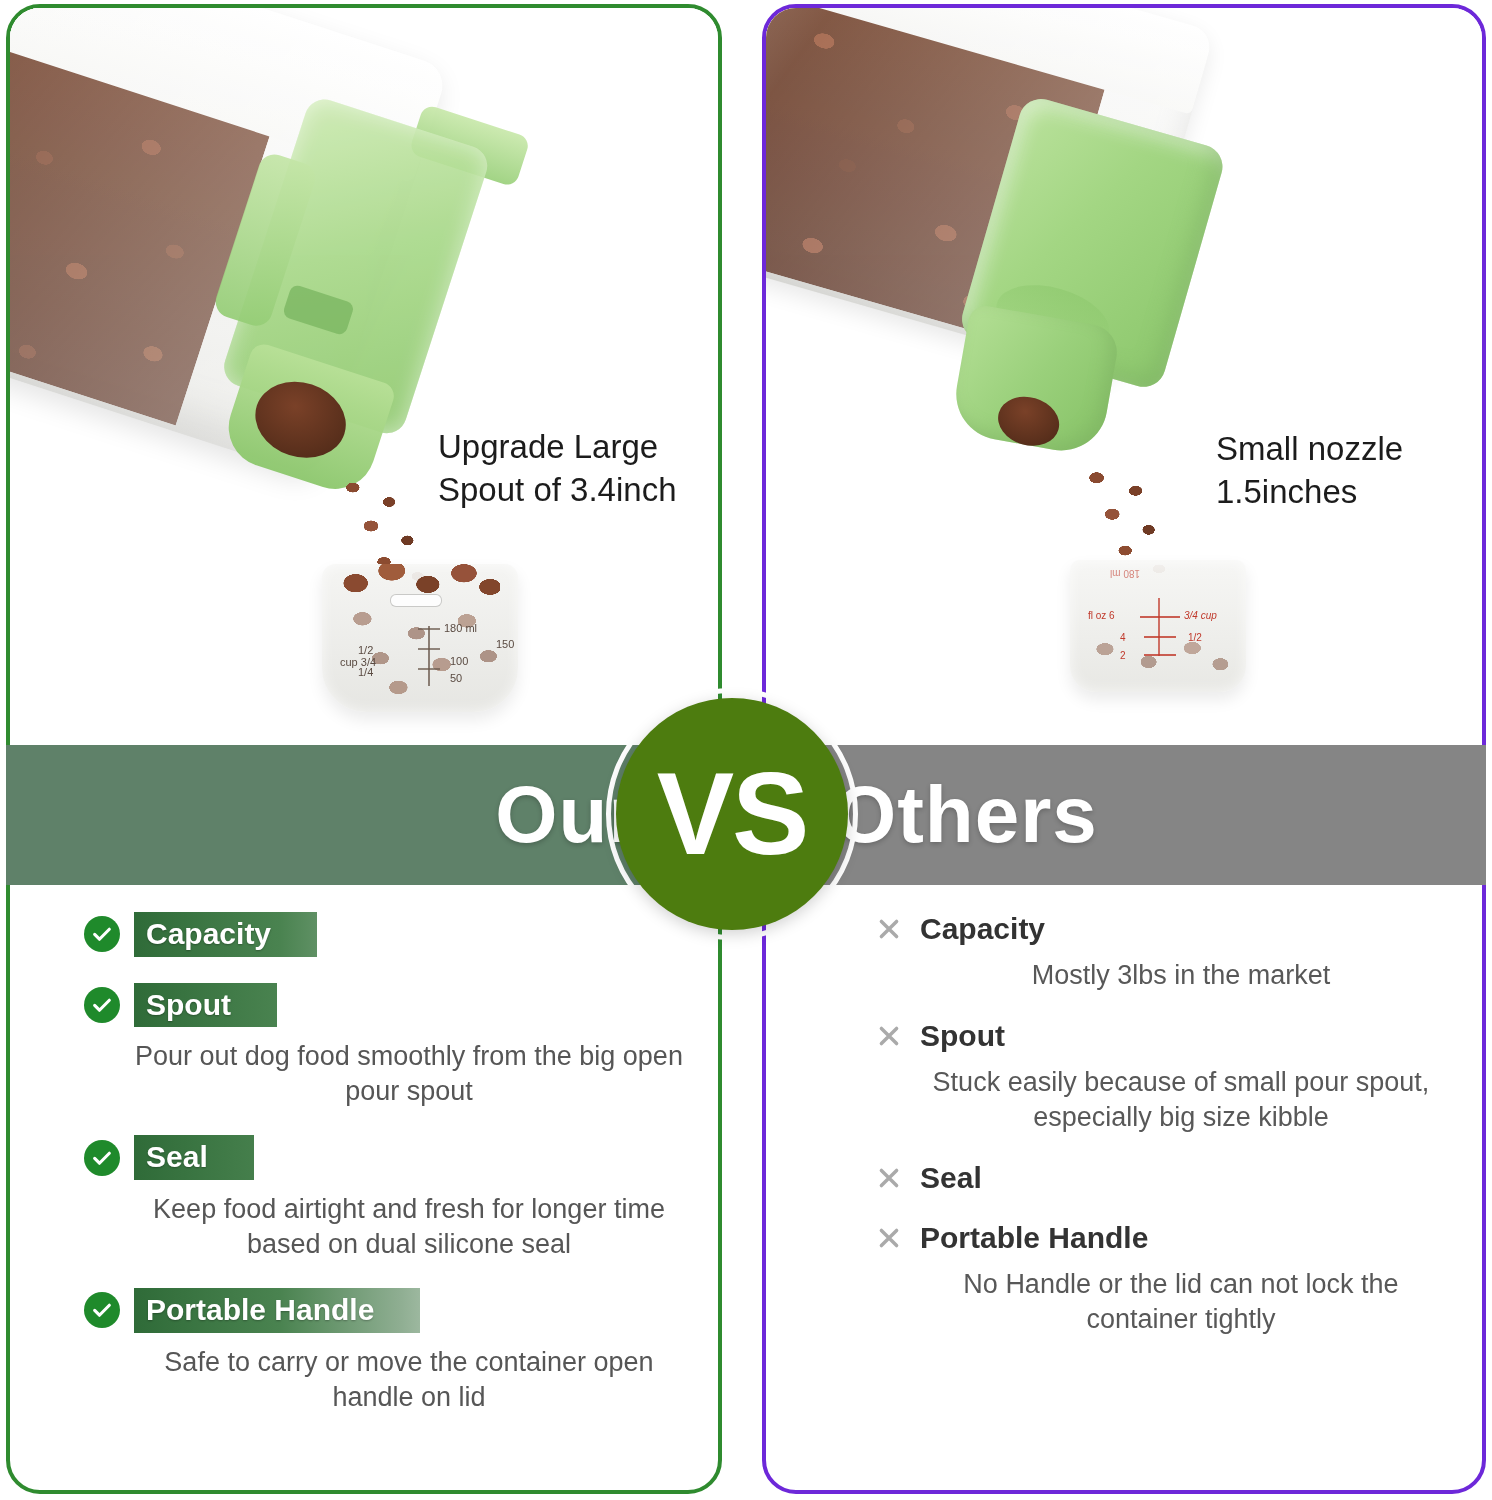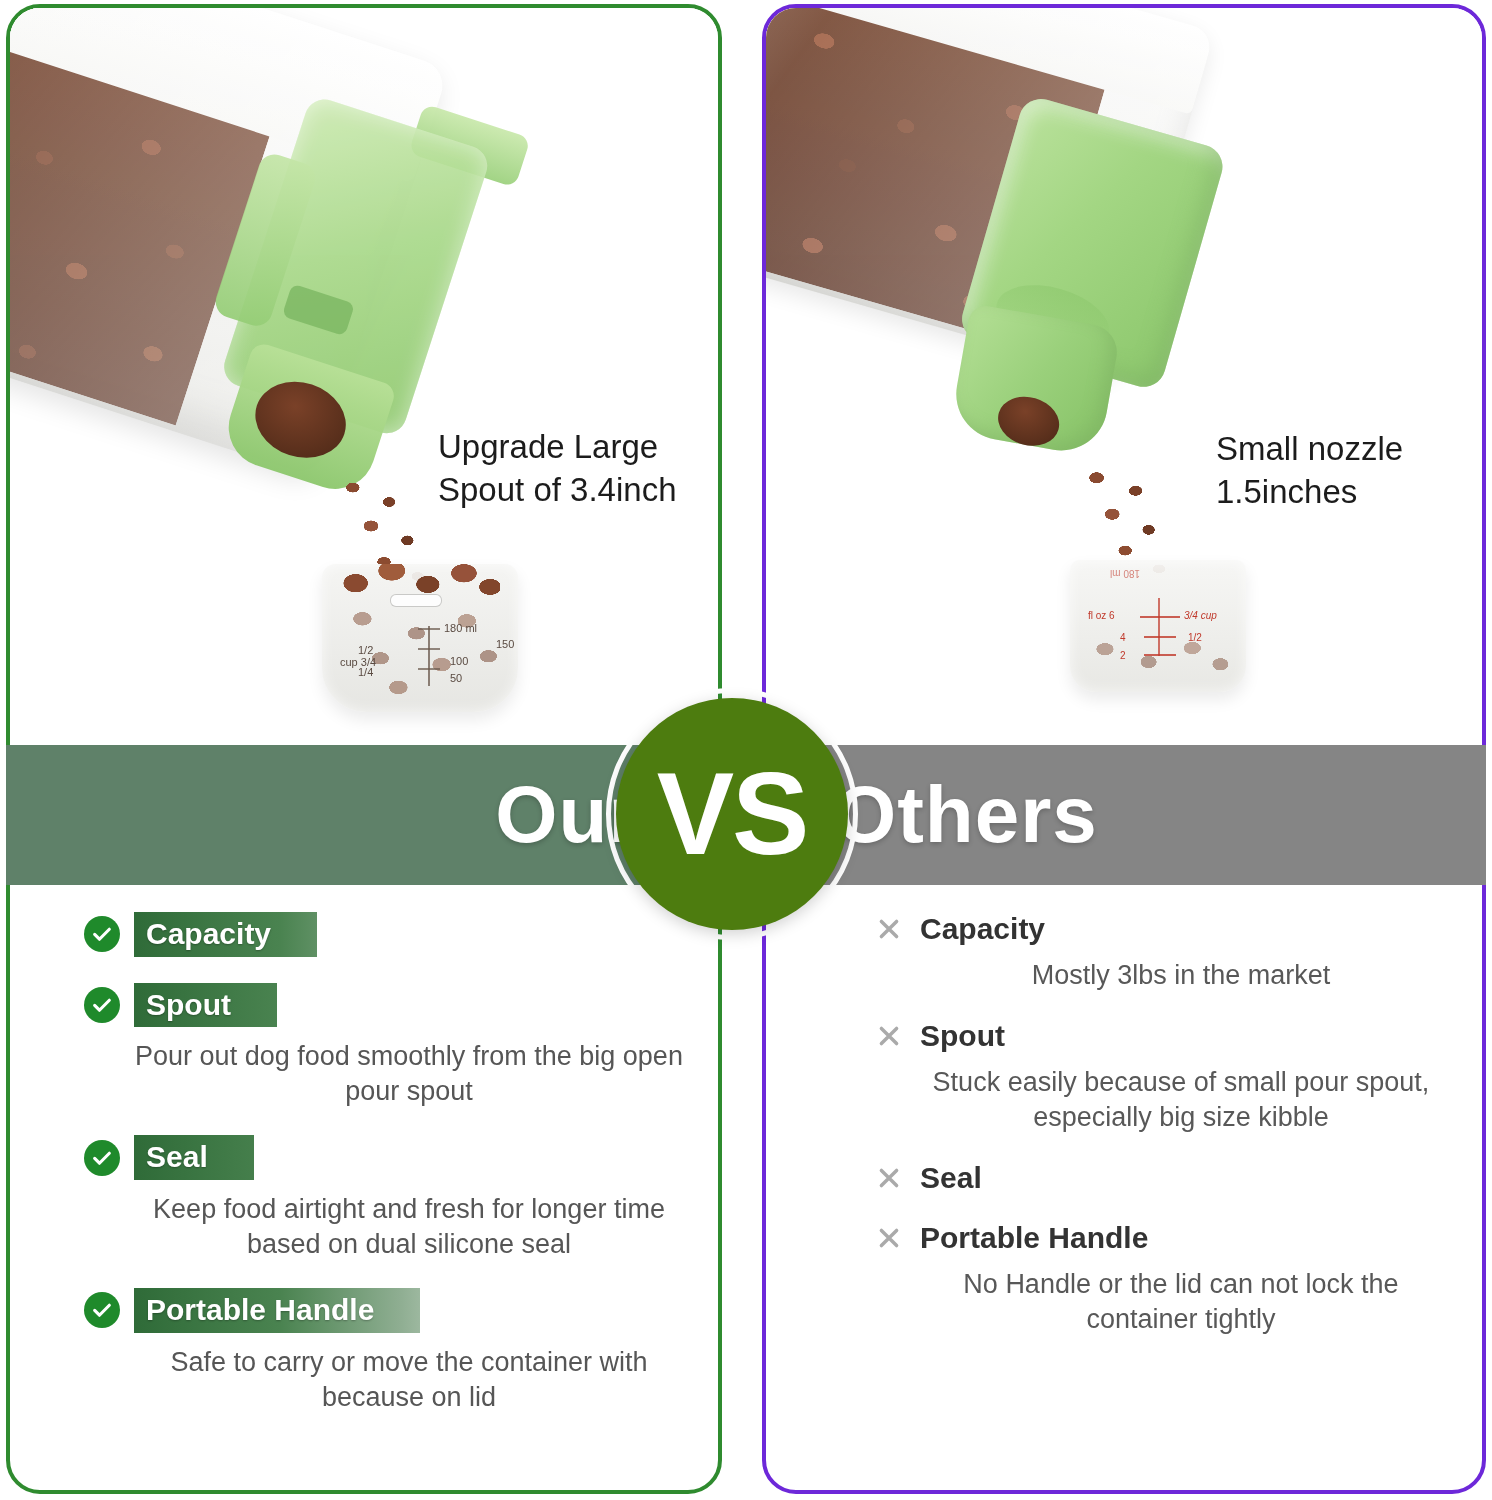--- a/index.html
+++ b/index.html
@@ -358,21 +358,21 @@
       <div class="head">
         <span class="mark">
           <span class="check">
               <svg viewBox="0 0 24 24">
                 <path d="M4 12.5l5.2 5.2L20 6.8" fill="none" stroke="#fff" stroke-width="3.4" stroke-linecap="round" stroke-linejoin="round"></path>
               </svg>
             </span>
         </span>
         <span class="badge">Portable Handle</span>
       </div>
-      <div class="desc">Safe to carry or move the container with because on lid</div>
+      <div class="desc">Safe to carry or move the container open handle on lid</div>
     </div>
 
   </div>
 
   <div class="feat feat-right">
 
     <div class="item">
       <div class="head">
         <span class="mark">
           <span class="xmark">

